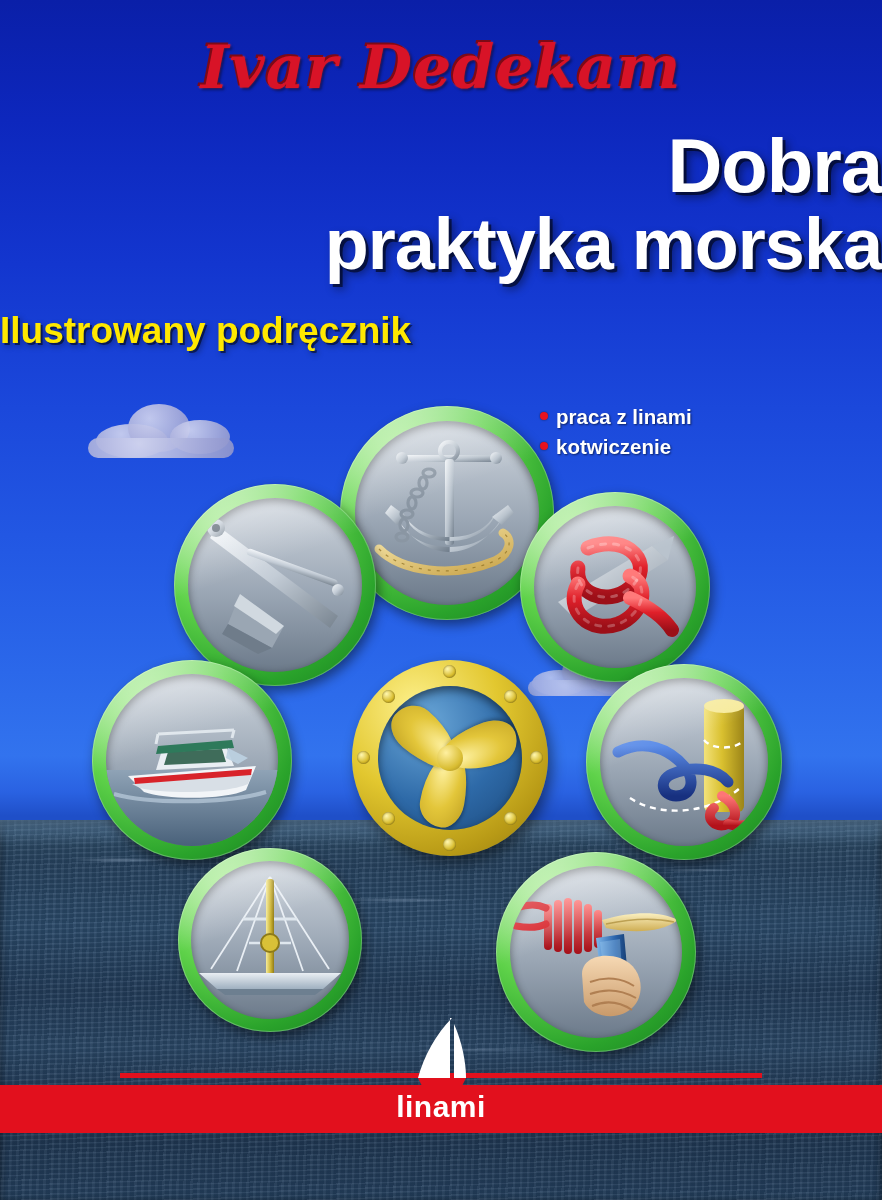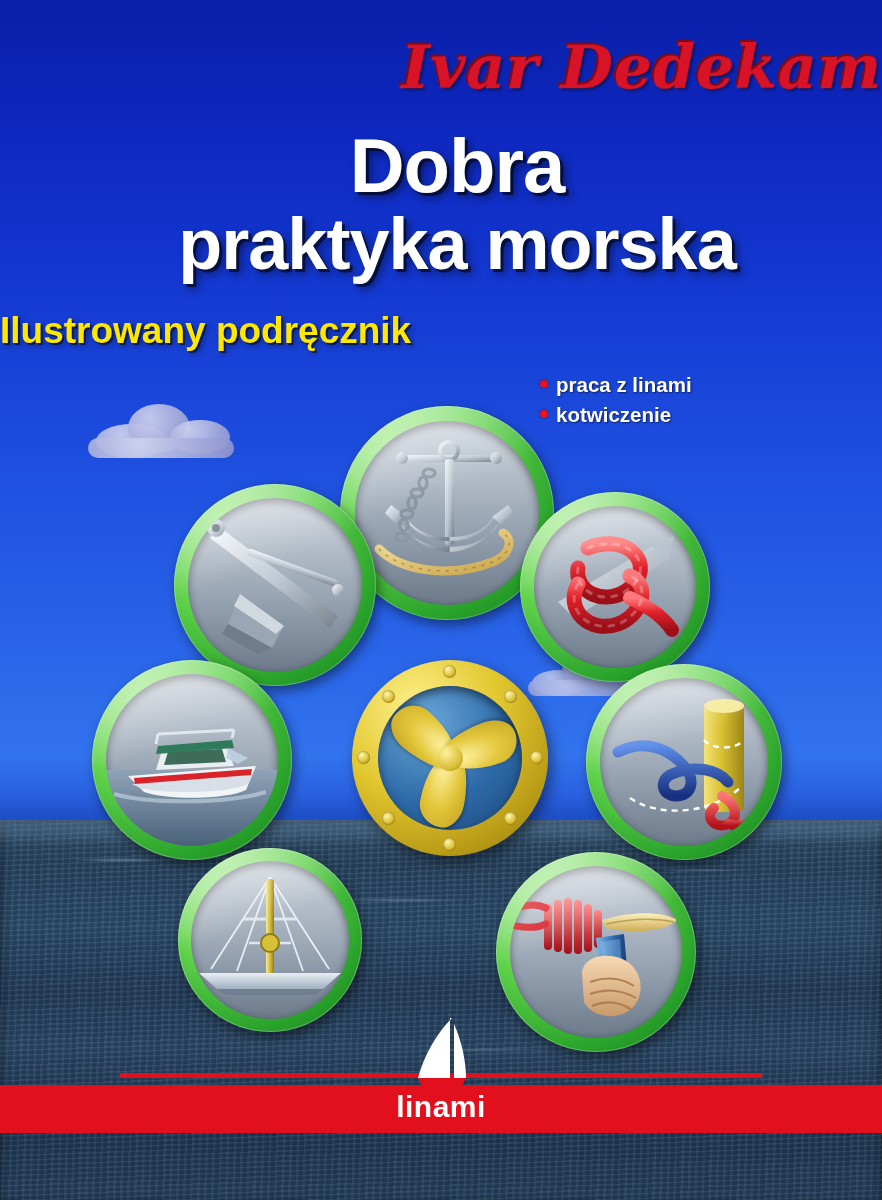--- a/index.html
+++ b/index.html
@@ -71,37 +71,37 @@
       radial-gradient(ellipse 80px 3px at 640px 180px, rgba(200,220,245,0.22), transparent 70%),
       radial-gradient(ellipse 100px 3px at 480px 220px, rgba(200,220,245,0.18), transparent 70%);
     pointer-events: none;
   }
 
   
   .author {
     position: absolute;
     top: 32px;
     left: 0; right: 0;
-    text-align: right;
+    text-align: center;
     font-family: "DejaVu Serif", serif;
     font-style: italic;
     font-weight: bold;
     font-size: 60px;
     letter-spacing: 1px;
     color: #d81327;
     text-shadow:
       -2px -2px 0 #7d0a16,
       2px 2px 3px rgba(0,0,0,0.45),
       0 0 2px #ff3b4d;
   }
   .title {
     position: absolute;
     top: 128px;
     left: 0; right: 0;
-    text-align: center;
+    text-align: right;
     color: #ffffff;
     font-weight: bold;
     font-size: 74px;
     line-height: 0.99;
     letter-spacing: -1px;
     text-shadow:
       3px 3px 0 rgba(0,0,0,0.55),
       5px 5px 10px rgba(0,0,0,0.45);
     margin-left: 32px;
   }
@@ -114,21 +114,21 @@
     text-align: left;
     color: #ffe800;
     font-weight: bold;
     font-size: 37px;
     letter-spacing: 0px;
     text-shadow: 2px 2px 0 rgba(0,0,0,0.5), 3px 3px 6px rgba(0,0,0,0.4);
   }
 
   .bullets {
     position: absolute;
-    top: 370px;
+    top: 402px;
     left: 540px;
     color: #ffffff;
     font-weight: bold;
     font-size: 20.5px;
     line-height: 1.45;
     text-shadow: 1px 1px 2px rgba(0,0,0,0.55);
   }
   .bullets li {
     list-style: none;
     position: relative;

